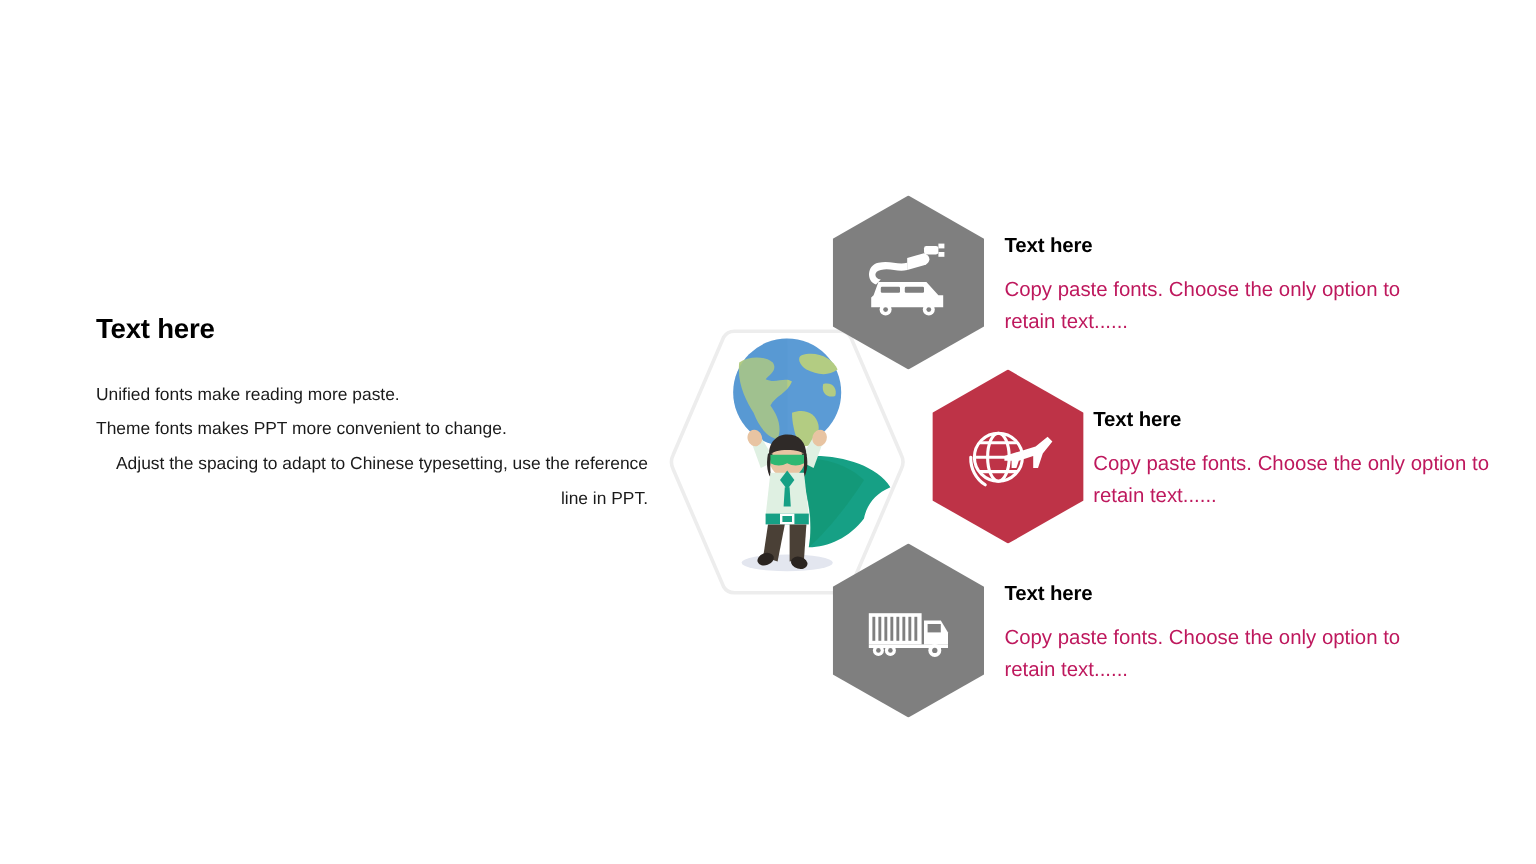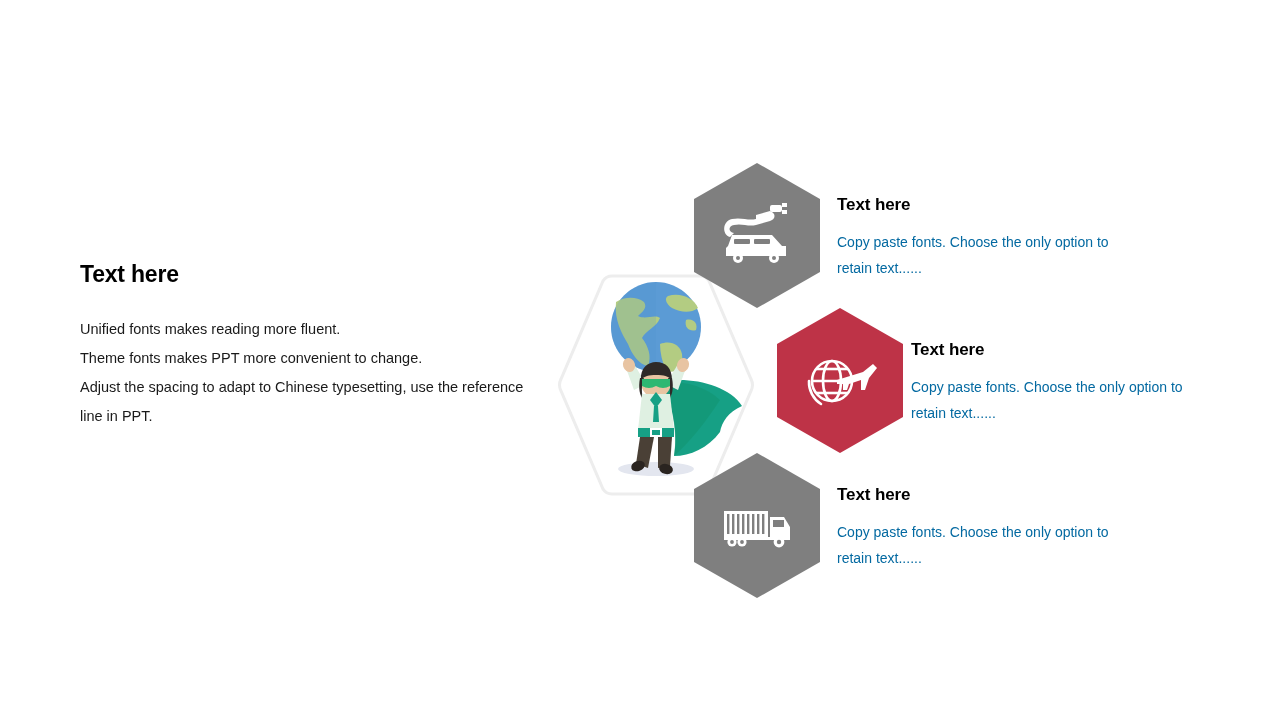--- a/index.html
+++ b/index.html
@@ -30,21 +30,21 @@
     color: #000000;
     margin: 0 0 28px 0;
     line-height: 1.1;
   }
   #left-block .body-line {
     font-size: 14.5px;
     line-height: 29px;
     color: #1a1a1a;
     white-space: nowrap;
   }
-  #left-block .body-line.wrap { white-space: normal; width: 460px; }
+  #left-block .body-line.wrap { white-space: normal; width: 460px; text-align: right; }
 
   
   #hex-stage {
     position: absolute;
     left: 0;
     top: 0;
     width: 1280px;
     height: 720px;
   }
 
@@ -106,36 +106,36 @@
   .right-item { position: absolute; }
   .right-item .r-heading {
     font-size: 17px;
     font-weight: bold;
     color: #000000;
     margin: 0 0 14px 0;
     line-height: 1.1;
     letter-spacing: -0.1px;
   }
   .right-item .r-line {
-    font-size: 14px;
+    font-size: 17px;
     line-height: 26px;
-    color: #0369a1;
+    color: #be185d;
     white-space: nowrap;
   }
 
   #right-1 { left: 837px; top: 196px; width: 300px; }
   #right-2 { left: 911px; top: 341px; width: 300px; }
   #right-3 { left: 837px; top: 486px; width: 300px; }
 </style>
 </head>
 <body>
 
 <div id="left-block">
   <div class="heading">Text here</div>
-  <div class="body-line">Unified fonts makes reading more fluent.</div>
+  <div class="body-line">Unified fonts make reading more paste.</div>
   <div class="body-line">Theme fonts makes PPT more convenient to change.</div>
   <div class="body-line wrap">Adjust the spacing to adapt to Chinese typesetting, use the reference line in PPT.</div>
 </div>
 
 <div id="hex-stage">
 
   <div class="hex-wrap" id="center-hex-wrap">
     <svg class="hex" viewBox="0 0 200 226" xmlns="http://www.w3.org/2000/svg">
       <path d="M 56 4 L 144 4 Q 150 4 153 9 L 195 107 Q 198 113 195 119 L 153 217 Q 150 222 144 222 L 56 222 Q 50 222 47 217 L 5 119 Q 2 113 5 107 L 47 9 Q 50 4 56 4 Z" fill="#ffffff" stroke="#ededed" stroke-width="3"></path>
     </svg>

